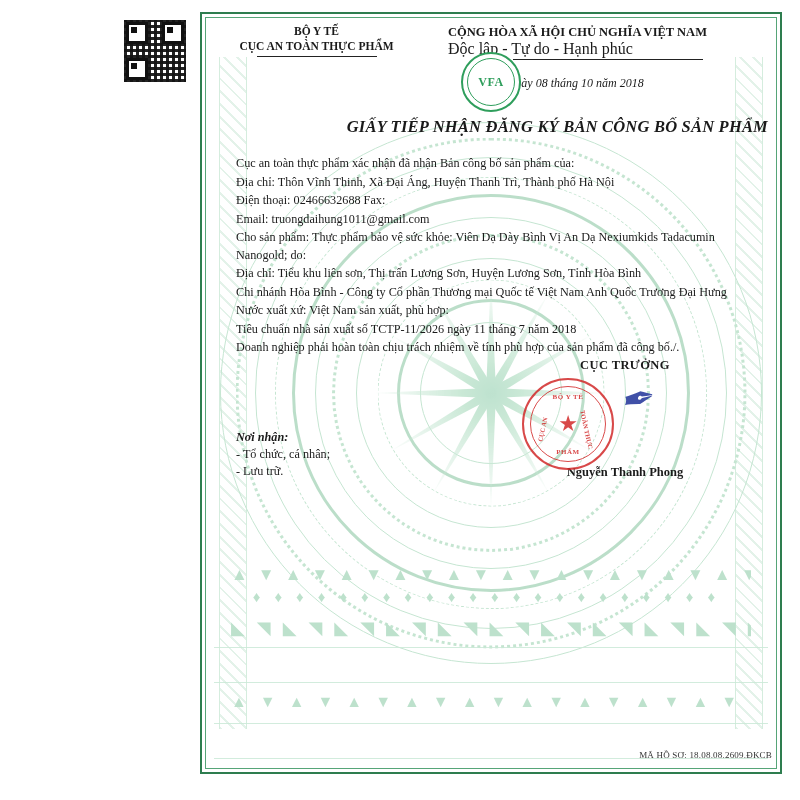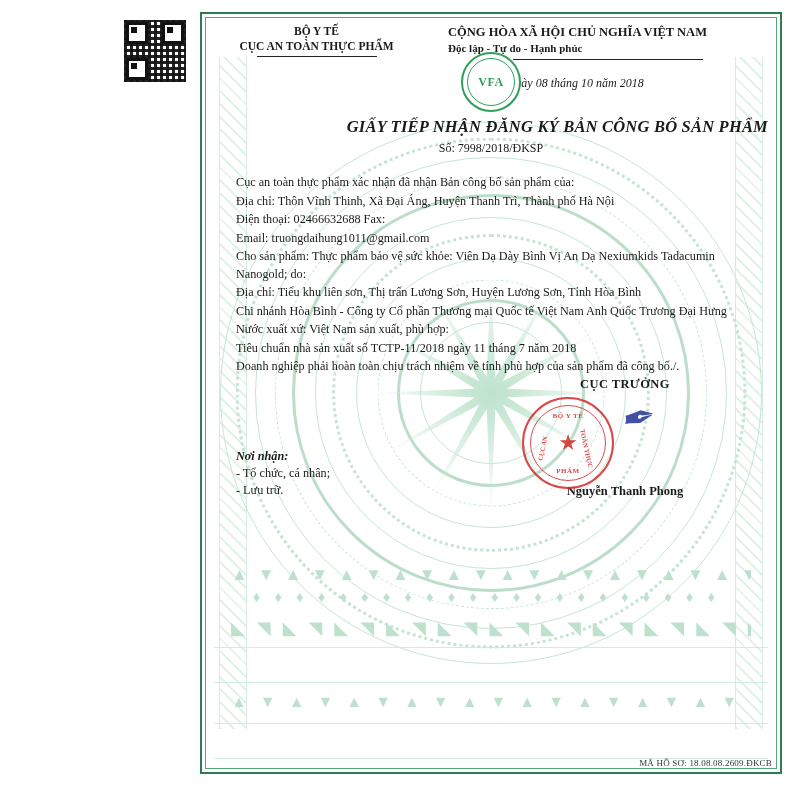--- a/index.html
+++ b/index.html
@@ -169,22 +169,22 @@
     height: 1px;
     background: #222;
     margin: 2px auto 0;
   }
   .title-cqxh {
     font-size: 12.5px;
     font-weight: bold;
     line-height: 16px;
   }
   .motto {
-    font-size: 11px;
-    font-weight: bold;
+    font-size: 16px;
+    font-weight: normal;
     line-height: 17px;
   }
 
   .emblem {
     position: absolute;
     left: 50%;
     top: 30px;
     transform: translateX(-50%);
     width: 56px;
     height: 56px;
@@ -325,21 +325,21 @@
     font-family: "DejaVu Serif", serif;
     font-style: italic;
     transform: rotate(-12deg);
     opacity: .9;
     pointer-events: none;
   }
 
   .footer-code {
     position: absolute;
     right: 14px;
-    bottom: 10px;
+    bottom: 18px;
     font-size: 9px;
     color: #333;
     letter-spacing: .2px;
   }
 
   
   #barcode {
     position: absolute;
     left: 124px;
     top: 20px;
@@ -455,32 +455,31 @@
       </div>
 
       <div class="emblem">
         <div class="inner-ring"></div>
         <span>VFA</span>
       </div>
 
       <div class="date-line">Hà Nội, ngày 08 tháng 10 năm 2018</div>
 
       <div class="doc-title">GIẤY TIẾP NHẬN ĐĂNG KÝ BẢN CÔNG BỐ SẢN PHẨM</div>
-      <div class="doc-number">Số: 7998/2018/ĐKSP</div>
 
       <div class="body">
         <p>Cục an toàn thực phẩm xác nhận đã nhận Bản công bố sản phẩm của:</p>
         <p>Địa chỉ: Thôn Vĩnh Thinh, Xã Đại Áng, Huyện Thanh Trì, Thành phố Hà Nội</p>
         <p>Điện thoại: 02466632688                              Fax:</p>
         <p>Email: truongdaihung1011@gmail.com</p>
         <p>Cho sản phẩm: Thực phẩm bảo vệ sức khỏe: Viên Dạ Dày Bình Vị An Dạ Nexiumkids Tadacumin Nanogold; do:</p>
         <p>Địa chỉ: Tiểu khu liên sơn, Thị trấn Lương Sơn, Huyện Lương Sơn, Tỉnh Hòa Bình</p>
         <p>Chi nhánh Hòa Bình - Công ty Cổ phần Thương mại Quốc tế Việt Nam Anh Quốc Trương Đại Hưng</p>
         <p>Nước xuất xứ: Việt Nam sản xuất, phù hợp:</p>
-        <p>Tiêu chuẩn nhà sản xuất số TCTP-11/2018 ngày 11 tháng 7 năm 2018</p>
+        <p>Tiêu chuẩn nhà sản xuất số TCTP-11/2026 ngày 11 tháng 7 năm 2018</p>
         <p>Doanh nghiệp phải hoàn toàn chịu trách nhiệm về tính phù hợp của sản phẩm đã công bố./.</p>
       </div>
 
       <div class="sign-area">
         <div class="recv">
           <div class="lab">Nơi nhận:</div>
           <div>- Tổ chức, cá nhân;</div>
           <div>- Lưu trữ.</div>
         </div>
 

